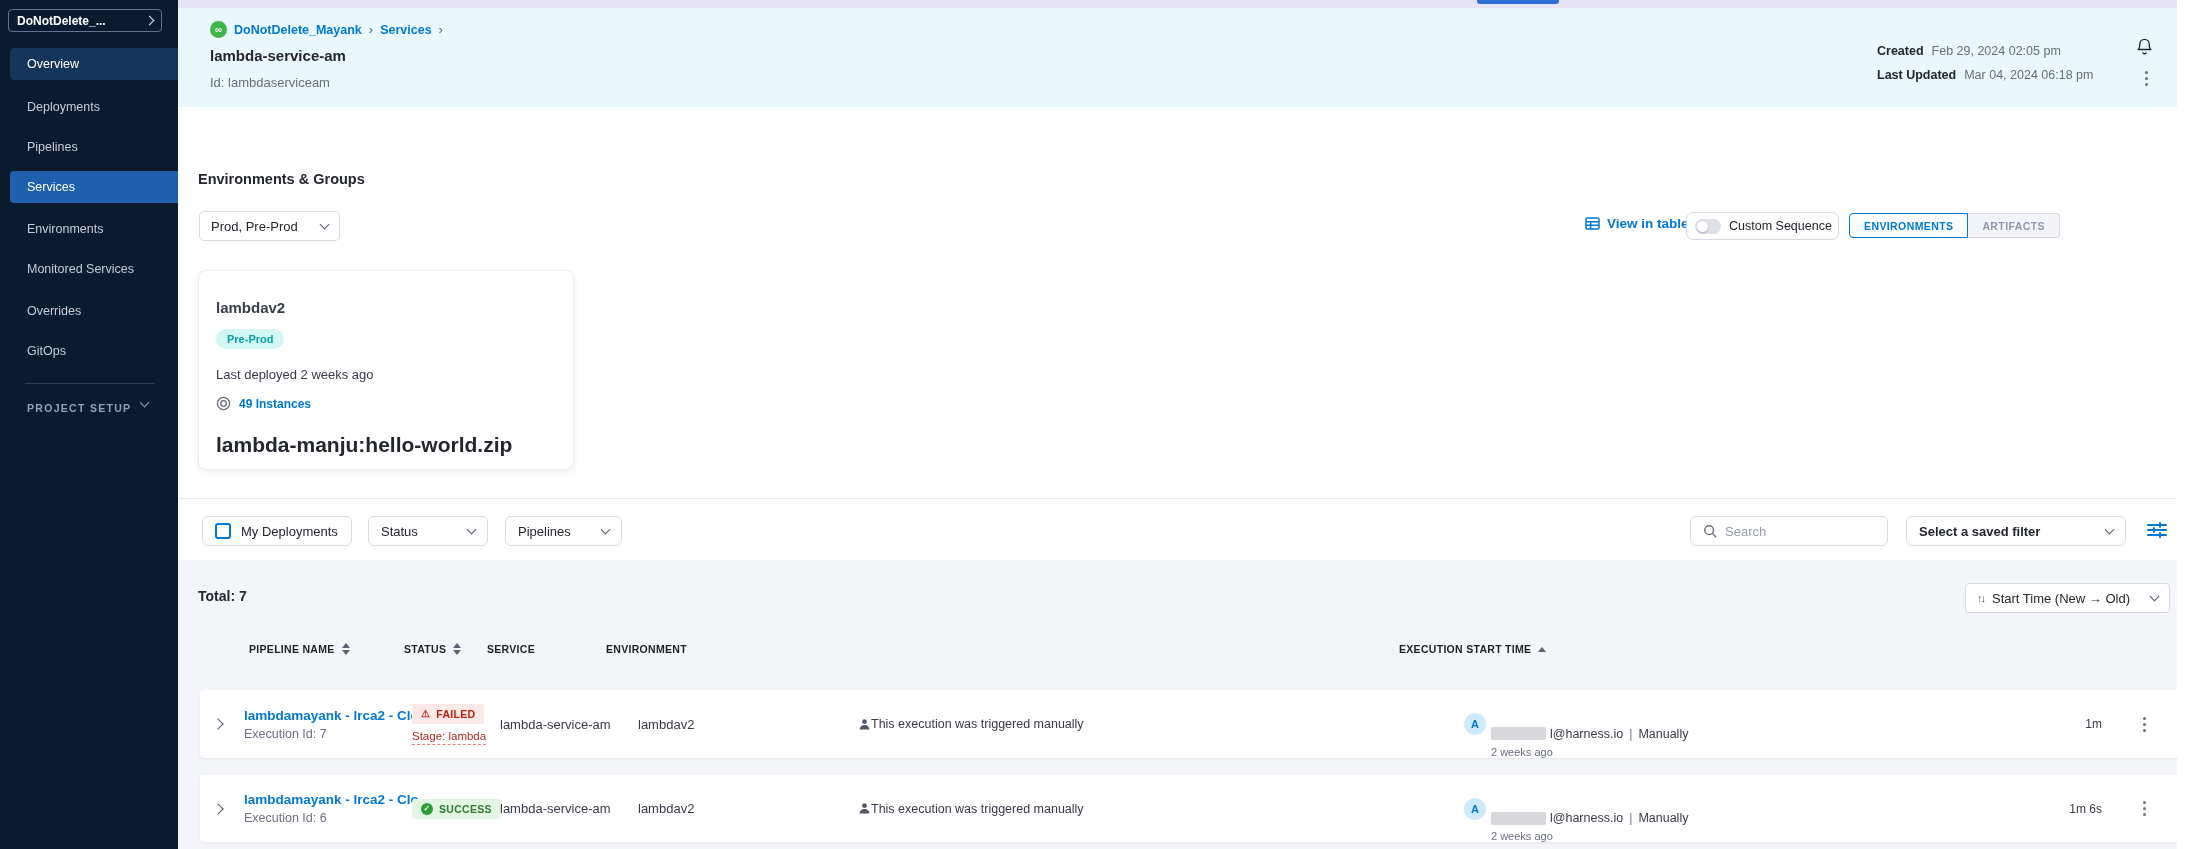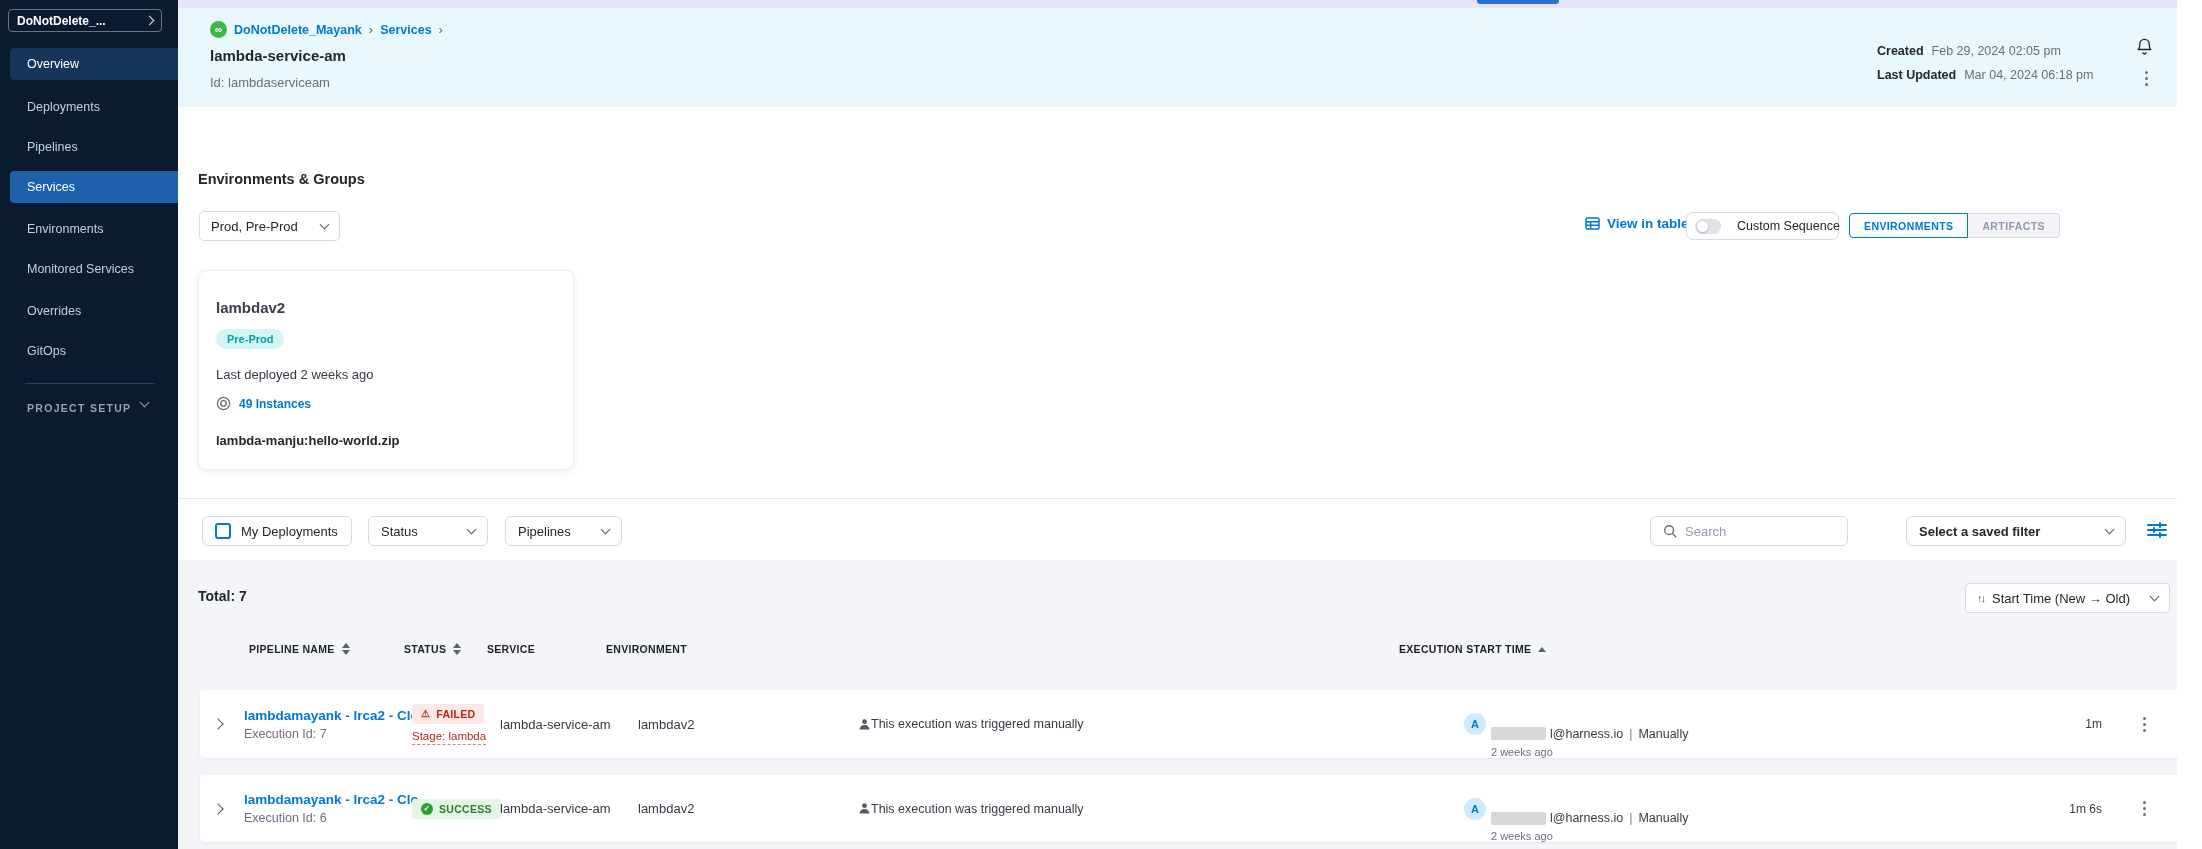--- a/index.html
+++ b/index.html
@@ -55,48 +55,48 @@
   .tab-metrics { left:121px; }
   .tab-configuration { left:196px; }
   .tab-referenced { left:310px; }
   .tab-underline { position:absolute; left:28px; bottom:-1px; width:74px; height:3px; background:#0278d5; border-radius:2px; }
 
   
   .summary-area { position:absolute; left:178px; top:150px; width:2024px; height:349px; background:#fff; }
   .section-title { position:absolute; left:20px; top:21px; font-size:14.5px; font-weight:bold; color:#23262c; }
   .env-dropdown { position:absolute; left:21px; top:61px; width:141px; height:30px; border:1px solid #d8dae3; border-radius:5px; background:#fff; display:flex; align-items:center; justify-content:space-between; padding:0 11px; font-size:13px; color:#23262c; cursor:pointer; }
   .view-table { position:absolute; left:1407px; top:66px; display:flex; align-items:center; gap:7px; color:#0278d5; font-weight:bold; font-size:13.5px; cursor:pointer; }
-  .seq-pill { position:absolute; left:1508px; top:62px; width:153px; height:28px; border:1px solid #d8dae3; border-radius:7px; display:flex; align-items:center; gap:16px; padding:0 8px; background:#fff; }
+  .seq-pill { position:absolute; left:1508px; top:62px; width:153px; height:28px; border:1px solid #d8dae3; border-radius:7px; display:flex; align-items:center; gap:8px; padding:0 8px; background:#fff; }
   .toggle { width:26px; height:15px; border-radius:8px; background:#dfe1e8; position:relative; cursor:pointer; flex:0 0 auto; }
   .toggle .knob { position:absolute; left:2px; top:2px; width:11px; height:11px; border-radius:50%; background:#fff; box-shadow:0 1px 2px rgba(0,0,0,.25); }
   .seq-label { font-size:12.5px; color:#23262c; white-space:nowrap; }
   .seq-divider { width:1px; height:16px; background:#e0e2e8; }
   .gear { font-size:14px; color:#4a6586; cursor:pointer; line-height:1; }
   .segmented { position:absolute; left:1671px; top:63px; height:25px; display:flex; cursor:pointer; }
   .seg-env { background:#fbfdff; border:1px solid #0278d5; border-radius:4px 0 0 4px; color:#0278d5; font-size:10.5px; font-weight:bold; letter-spacing:.4px; display:flex; align-items:center; padding:0 14px; }
   .seg-art { background:#f3f4f8; border:1px solid #d8dae3; border-left:none; border-radius:0 4px 4px 0; color:#9396a8; font-size:10.5px; font-weight:bold; letter-spacing:.4px; display:flex; align-items:center; padding:0 14px; }
 
   .env-card { position:absolute; left:20px; top:120px; width:376px; height:200px; background:#fff; border:1px solid #ebedf3; border-radius:8px; box-shadow:0 2px 6px rgba(40,41,61,.08); }
   .env-name { position:absolute; left:17px; top:28px; font-size:15px; font-weight:bold; color:#3a3e49; }
   .env-badge { position:absolute; left:17px; top:58px; background:#d2f6f4; color:#05a0aa; font-size:11px; font-weight:bold; padding:4px 11px; border-radius:10px; }
   .env-deployed { position:absolute; left:17px; top:96px; font-size:13px; color:#383946; }
   .env-instances { position:absolute; left:17px; top:125px; display:flex; align-items:center; gap:8px; }
   .instances-link { color:#0278d5; font-size:12px; font-weight:bold; cursor:pointer; }
-  .env-artifact { position:absolute; left:17px; top:162px; font-size:13px; font-weight:bold; color:#23262c; }
+  .env-artifact { position:absolute; left:17px; top:162px; font-size:21px; font-weight:bold; color:#23262c; }
 
   .section-hairline { position:absolute; left:178px; top:498px; width:2024px; height:1px; background:#e7e9ef; }
 
   
   .filter-band { position:absolute; left:178px; top:499px; width:2024px; height:61px; background:#fff; }
   .f-box { position:absolute; top:17px; height:30px; border:1px solid #d8dae3; border-radius:6px; background:#fff; display:flex; align-items:center; padding:0 12px; font-size:13px; color:#23262c; cursor:pointer; }
   .f-mydep { left:24px; width:150px; gap:10px; }
   .checkbox { width:16px; height:16px; border:2px solid #0278d5; border-radius:3px; background:#fff; flex:0 0 auto; }
   .f-status { left:190px; width:120px; justify-content:space-between; }
   .f-pipelines { left:327px; width:117px; justify-content:space-between; }
-  .f-search { left:1472px; width:198px; gap:8px; cursor:text; }
+  .f-search { left:1512px; width:198px; gap:8px; cursor:text; }
   .f-search input { border:none; outline:none; font-size:13px; color:#23262c; width:140px; font-family:"Liberation Sans", sans-serif; background:transparent; }
   .f-search input::placeholder { color:#989bae; }
   .f-saved { left:1728px; width:220px; justify-content:space-between; font-weight:bold; }
   .sliders-btn { position:absolute; left:1968px; top:21px; cursor:pointer; }
 
   
   .list-area { position:absolute; left:178px; top:560px; width:2024px; height:289px; background:#f3f5f8; }
   .total-text { position:absolute; left:20px; top:28px; font-size:14px; font-weight:bold; color:#23262c; }
   .sort-btn { position:absolute; left:1787px; top:23px; width:205px; height:30px; background:#fff; border:1px solid #d8dae3; border-radius:4px; display:flex; align-items:center; gap:8px; padding:0 11px; cursor:pointer; }
   .sort-arrows { font-size:11px; color:#52596b; letter-spacing:-2px; }

